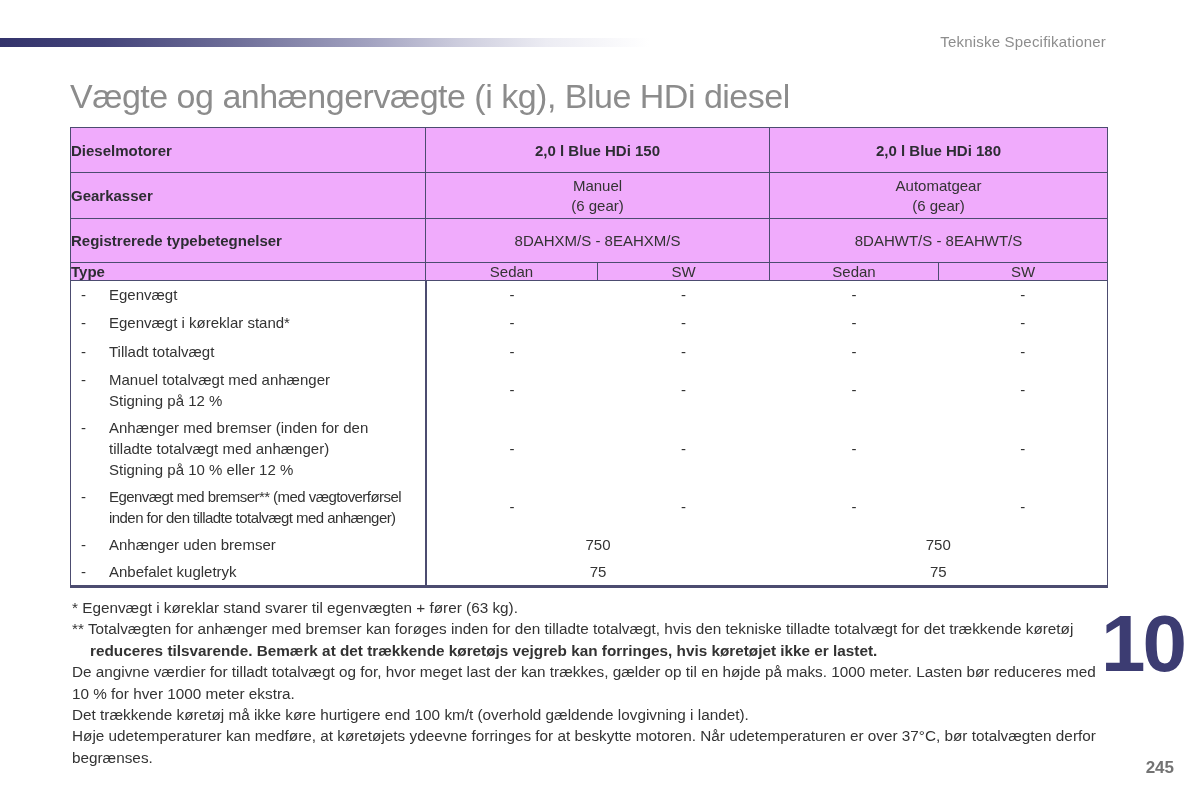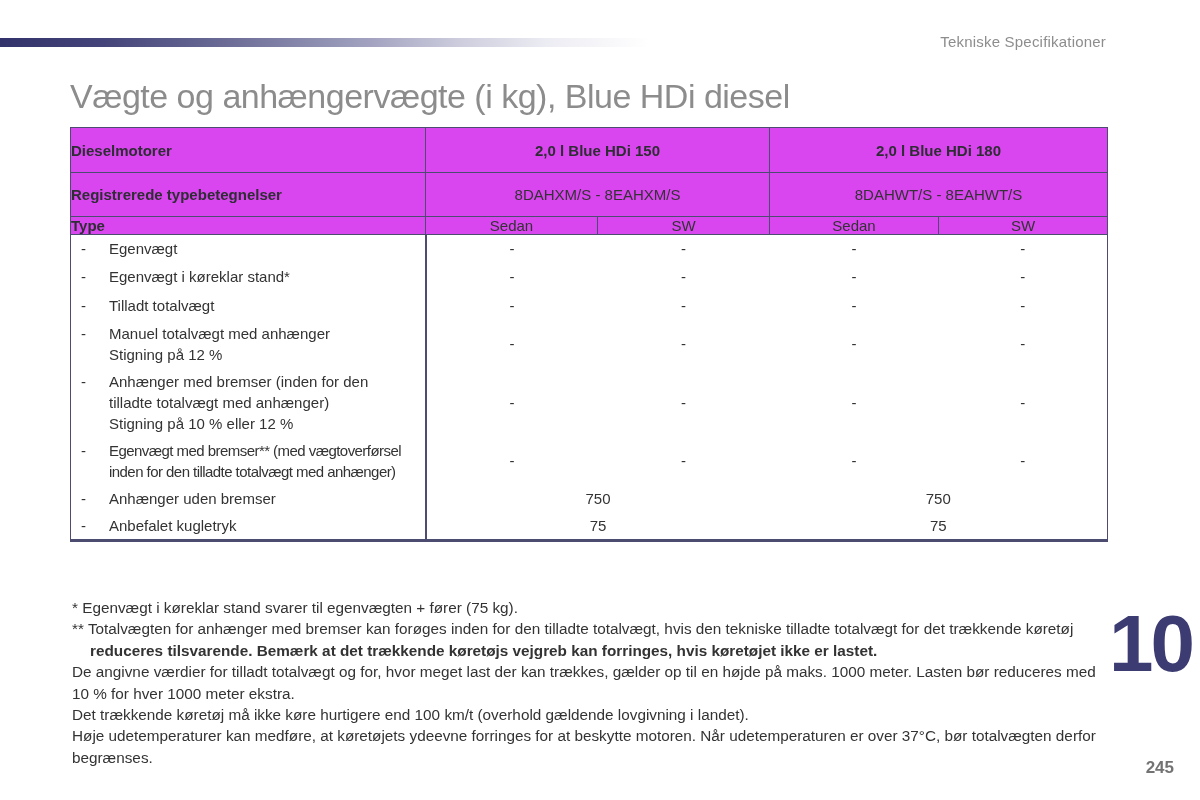--- a/index.html
+++ b/index.html
@@ -28,21 +28,21 @@
   }
 
   
   table.spec {
     position: absolute; top: 127px; left: 70px;
     width: 1037px; border-collapse: collapse; table-layout: fixed;
     font-size: 15px; color: #333333;
     border: 1.5px solid #4c4c70; border-bottom-width: 3px;
   }
   table.spec td { padding: 0; vertical-align: middle; }
-  tr.hdr td { background: #d946ef; border: 1.5px solid #4c4c70; }
+  tr.hdr td { background: #f0abfc; border: 1.5px solid #4c4c70; }
   td.hlbl { font-weight: bold; text-align: left; padding-left: 10px; color: #2d2d33; }
   td.hval { text-align: center; }
   .bold { font-weight: bold; color: #2d2d33; }
   td.hval .stack div { line-height: 20px; }
 
   tr.body td { border: none; background: #ffffff; }
   tr.body td.blbl { border-right: 2px solid #4c4c70; }
   td.vdark { border-left: 2px solid #4c4c70; }
   td.vlight { border-left: 1px solid #73738c; }
   td.bval { text-align: center; }
@@ -54,21 +54,21 @@
 
   
   .footnotes {
     position: absolute; top: 597px; left: 72px;
     font-size: 15.3px; color: #333333;
   }
   .footnotes .fline { line-height: 21.4px; white-space: nowrap; }
   .footnotes .indent { padding-left: 18px; font-weight: bold; }
 
   .chapter-num {
-    position: absolute; top: 604px; right: 8px;
+    position: absolute; top: 604px; right: 16px;
     font-size: 80px; font-weight: 700; color: #3c3c72;
     letter-spacing: -3px; line-height: 1;
   }
   .page-num {
     position: absolute; top: 758px; right: 26px;
     font-size: 17px; font-weight: 700; color: #737373;
   }
 </style>
 </head>
 <body>
@@ -88,20 +88,35 @@
         <col style="width:169px">
     </colgroup>
 
     <tbody>
         <tr class="hdr" style="height:45px">
       <td class="hlbl">Dieselmotorer</td>
       <td class="hval bold" colspan="2">2,0 l Blue HDi 150</td>
       <td class="hval bold" colspan="2">2,0 l Blue HDi 180</td>
     </tr>
 
+    <tr class="hdr" style="height:46px">
+      <td class="hlbl">Gearkasser</td>
+      <td class="hval" colspan="2">
+        <div class="stack">
+          <div>Manuel</div>
+          <div>(6 gear)</div>
+        </div>
+      </td>
+      <td class="hval" colspan="2">
+        <div class="stack">
+          <div>Automatgear</div>
+          <div>(6 gear)</div>
+        </div>
+      </td>
+    </tr>
 
     <tr class="hdr" style="height:44px">
       <td class="hlbl">Registrerede typebetegnelser</td>
       <td class="hval" colspan="2">8DAHXM/S - 8EAHXM/S</td>
       <td class="hval" colspan="2">8DAHWT/S - 8EAHWT/S</td>
     </tr>
 
     <tr class="hdr" style="height:16px">
       <td class="hlbl">Type</td>
       <td class="hval">Sedan</td>
@@ -216,21 +231,21 @@
           <span class="ltext">Anbefalet kugletryk</span>
         </div>
       </td>
       <td class="bval" colspan="2">75</td>
       <td class="bval vdark" colspan="2">75</td>
     </tr>
   </tbody>
     </table>
 
   <div class="footnotes">
-    <div class="fline">* Egenvægt i køreklar stand svarer til egenvægten + fører (75 kg).</div>
+    <div class="fline">* Egenvægt i køreklar stand svarer til egenvægten + fører (63 kg).</div>
     <div class="fline">** Totalvægten for anhænger med bremser kan forøges inden for den tilladte totalvægt, hvis den tekniske tilladte totalvægt for det trækkende køretøj</div>
     <div class="fline indent">reduceres tilsvarende. Bemærk at det trækkende køretøjs vejgreb kan forringes, hvis køretøjet ikke er lastet.</div>
     <div class="fline">De angivne værdier for tilladt totalvægt og for, hvor meget last der kan trækkes, gælder op til en højde på maks. 1000 meter. Lasten bør reduceres med</div>
     <div class="fline">10 % for hver 1000 meter ekstra.</div>
     <div class="fline">Det trækkende køretøj må ikke køre hurtigere end 100 km/t (overhold gældende lovgivning i landet).</div>
     <div class="fline">Høje udetemperaturer kan medføre, at køretøjets ydeevne forringes for at beskytte motoren. Når udetemperaturen er over 37°C, bør totalvægten derfor</div>
     <div class="fline">begrænses.</div>
   </div>
 
   <div class="chapter-num">10</div>

